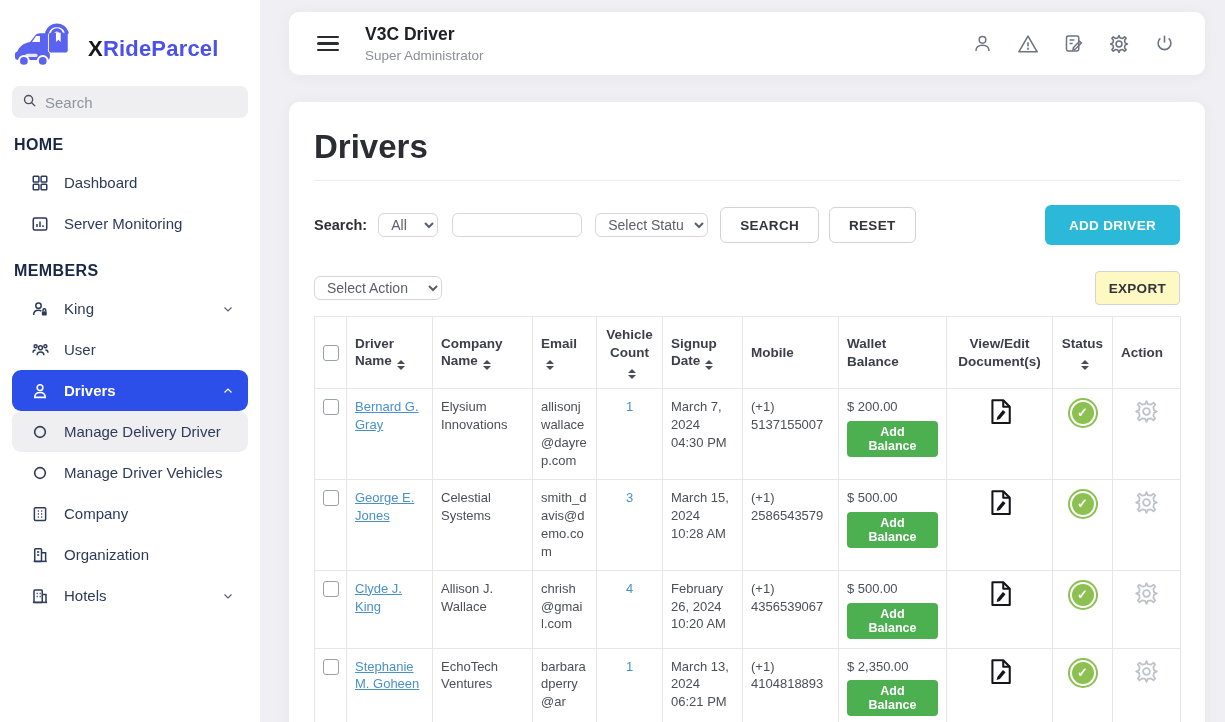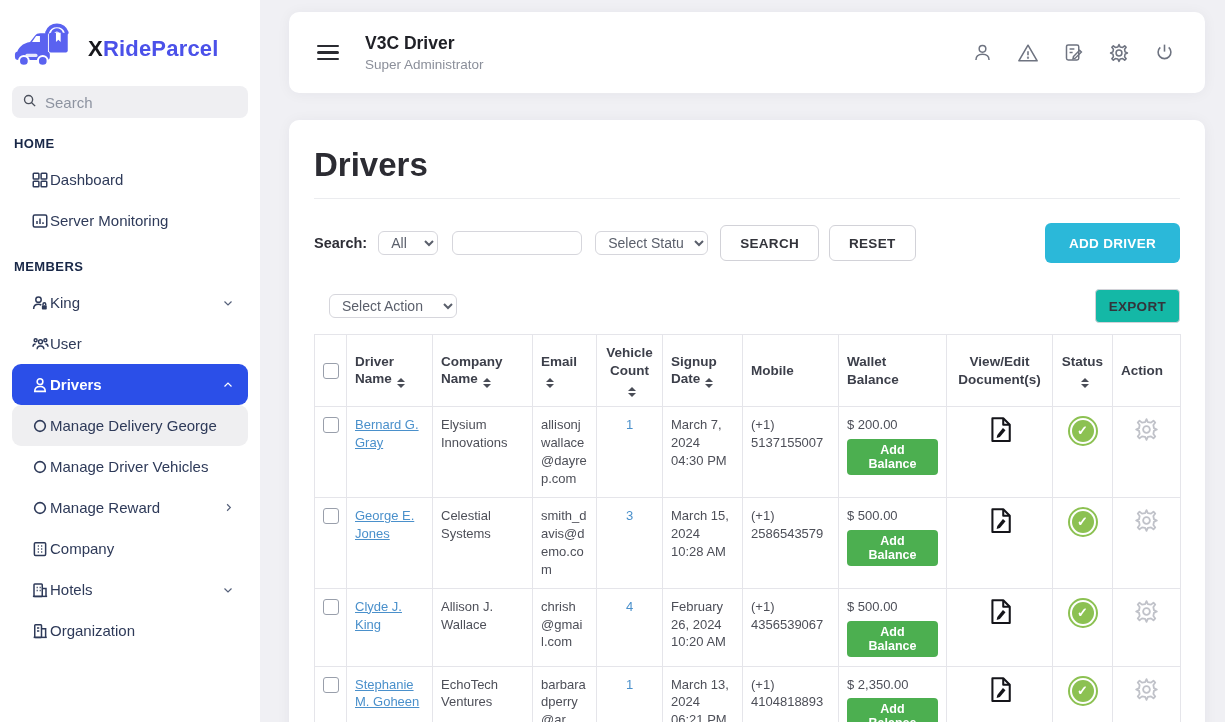--- a/index.html
+++ b/index.html
@@ -9,34 +9,34 @@
 
   
   .sidebar { width:260px; flex-shrink:0; background:#fff; padding:14px 12px; overflow:hidden; }
   .logo-row { display:flex; align-items:center; gap:8px; padding:4px 2px 14px 2px; cursor:pointer; }
   .logo-text { font-size:22px; font-weight:700; letter-spacing:.2px;margin-top:8px; }
   .logo-text .lx { color:#17171c; }
   .logo-text .lr { color:#4b51e9; }
   .side-search { display:flex; align-items:center; gap:8px; background:#efeff2; border-radius:8px; height:32px; padding:0 10px; margin-bottom:10px; }
   .side-search input { border:none; outline:none; background:transparent; font-size:15px; color:#3a3f4c; width:100%; font-family:inherit; }
   .side-search input::placeholder { color:#8d93a0; }
-  .section-label { font-size:13px; font-weight:700; color:#182747; letter-spacing:.4px; margin:18px 2px 8px 2px; }
-  .nav-item { display:flex; align-items:center; height:41px; padding:0 14px 0 18px; border-radius:9px; font-size:15px; color:#2e3a59; cursor:pointer; }
+  .section-label { font-size:16px; font-weight:700; color:#182747; letter-spacing:.4px; margin:18px 2px 8px 2px; }
+  .nav-item { display:flex; align-items:center; gap:14px; height:41px; padding:0 14px 0 18px; border-radius:9px; font-size:15px; color:#2e3a59; cursor:pointer; }
   .nav-item .ni-icon { display:flex; width:20px; justify-content:center; color:#2e3a59; flex-shrink:0; }
   .nav-item .chev { margin-left:auto; display:flex; color:#55607a; }
   .nav-item.active { background:#2b4fe8; color:#fff; font-weight:600; }
   .nav-item.active .ni-icon, .nav-item.active .chev { color:#fff; }
   .nav-item.subactive { background:#efeff1; }
   .nav-label { white-space:nowrap; }
 
   
   .main { flex:1; padding:12px 20px 0 29px; overflow:hidden; }
   .card { background:#fff; border-radius:10px; box-shadow:0 1px 14px rgba(40,40,60,.05); }
 
-  .topbar { height:81px; display:flex; align-items:center; padding:0 28px; }
+  .topbar { height:63px; display:flex; align-items:center; padding:0 28px; }
   .hamburger { width:22px; display:flex; flex-direction:column; gap:4px; cursor:pointer; margin-right:26px; border:none; background:none; }
   .hamburger span { height:2.6px; background:#2a2b31; border-radius:2px; }
   .tb-title { font-size:17.5px; font-weight:700; color:#202127; }
   .tb-sub { font-size:13.5px; color:#8b8f9a; margin-top:3px; }
   .tb-icons { margin-left:auto; display:flex; align-items:center; gap:20px; }
   .tb-icons .icon-btn { background:none; border:none; cursor:pointer; color:#6e7380; display:flex; padding:2px; }
 
   .content { margin-top:27px; padding:26px 25px 25px 25px; height:640px; }
   .page-title { font-size:33px; font-weight:600; color:#2c2c33; }
   .title-rule { border:none; border-top:1px solid #ebecef; margin:14px 0 24px 0; }
@@ -44,23 +44,23 @@
   .filter-row { display:flex; align-items:center; }
   .filter-label { font-size:14.5px; font-weight:700; color:#2e2e36; margin-right:11px; }
   select, .txt-input { height:24px; border:1px solid #d6d6dc; border-radius:6px; background:#fff; color:#5a5f6b; font-size:14px; font-family:inherit; padding:0 8px; outline:none; }
   .sel-cat { width:60px; margin-right:14px; }
   .txt-input { width:130px; margin-right:13px; }
   .sel-status { width:113px; margin-right:12px; }
   .btn-plain { height:36px; border:1px solid #d2d2d8; border-radius:6px; background:#fff; color:#33343b; font-size:13.5px; font-weight:600; letter-spacing:.3px; padding:0 19px; cursor:pointer; font-family:inherit; }
   .btn-reset { margin-left:10px; }
   .btn-add { margin-left:auto; height:40px; border:none; border-radius:6px; background:#2bb8d9; color:#fff; font-size:13.5px; font-weight:700; letter-spacing:.3px; padding:0 24px; cursor:pointer; font-family:inherit; }
 
-  .action-row { display:flex; align-items:center; margin-top:26px; margin-bottom:11px;margin-left:15px; }
+  .action-row { display:flex; align-items:center; margin-top:26px; margin-bottom:11px; }
   .sel-action { width:128px; }
-  .btn-export { margin-left:auto; height:34px; border:1px solid #d2d2d8; border-radius:4px; background:#14b8a6; color:#33343b; font-size:13.5px; font-weight:600; letter-spacing:.3px; padding:0 13px; cursor:pointer; font-family:inherit; }
+  .btn-export { margin-left:auto; height:34px; border:1px solid #d2d2d8; border-radius:4px; background:#fef9c3; color:#33343b; font-size:13.5px; font-weight:600; letter-spacing:.3px; padding:0 13px; cursor:pointer; font-family:inherit; }
 
   
   table { border-collapse:collapse; table-layout:fixed; width:866px; }
   th, td { border:1px solid #e5e5ea; vertical-align:top; padding:9px 8px; font-size:13px; color:#4d4f58; line-height:1.38; word-wrap:break-word; }
   th { font-size:13.5px; font-weight:700; color:#3c3f4a; text-align:left; vertical-align:middle; line-height:1.3; }
   .col-cb { width:32px; } .col-driver { width:86px; } .col-company { width:100px; }
   .col-email { width:64px; } .col-count { width:66px; } .col-date { width:80px; }
   .col-mobile { width:96px; } .col-wallet { width:108px; } .col-docs { width:106px; }
   .col-status { width:60px; } .col-action { width:68px; }
   td.c, th.c { text-align:center; }
@@ -184,93 +184,80 @@
           </svg>
         </span>
     </div>
 
     <div class="nav-item subactive">
       <span class="ni-icon">
           <svg width="16" height="16" viewBox="0 0 24 24" fill="none" stroke="currentColor" stroke-width="2.4">
             <circle cx="12" cy="12" r="8"></circle>
           </svg>
         </span>
-      <span class="nav-label">Manage Delivery George</span>
+      <span class="nav-label">Manage Delivery Driver</span>
     </div>
 
     <div class="nav-item">
       <span class="ni-icon">
           <svg width="16" height="16" viewBox="0 0 24 24" fill="none" stroke="currentColor" stroke-width="2.4">
             <circle cx="12" cy="12" r="8"></circle>
           </svg>
         </span>
       <span class="nav-label">Manage Driver Vehicles</span>
     </div>
 
-    <div class="nav-item">
-      <span class="ni-icon">
-          <svg width="16" height="16" viewBox="0 0 24 24" fill="none" stroke="currentColor" stroke-width="2.4">
-            <circle cx="12" cy="12" r="8"></circle>
-          </svg>
-        </span>
-      <span class="nav-label">Manage Reward</span>
-      <span class="chev">
-          <svg width="11" height="11" viewBox="0 0 24 24" fill="none" stroke="currentColor" stroke-width="2.6">
-            <polyline points="9,5 16,12 9,19"></polyline>
-          </svg>
-        </span>
-    </div>
 
 
     <div class="nav-item">
       <span class="ni-icon">
         <svg width="18" height="18" viewBox="0 0 24 24" fill="none" stroke="currentColor" stroke-width="2">
             <rect x="4.5" y="3.5" width="15" height="17" rx="1.5"></rect>
             <line x1="9" y1="8" x2="10.5" y2="8"></line>
             <line x1="13.5" y1="8" x2="15" y2="8"></line>
             <line x1="9" y1="12" x2="10.5" y2="12"></line>
             <line x1="13.5" y1="12" x2="15" y2="12"></line>
             <line x1="9" y1="16" x2="10.5" y2="16"></line>
             <line x1="13.5" y1="16" x2="15" y2="16"></line>
           </svg>
       </span>
       <span class="nav-label">Company</span>
     </div>
 
     <div class="nav-item">
       <span class="ni-icon">
         <svg width="18" height="18" viewBox="0 0 24 24" fill="none" stroke="currentColor" stroke-width="2">
+            <rect x="5" y="3.5" width="9" height="17" rx="1"></rect>
+            <path d="M14 9 h5.5 v11.5"></path>
+            <line x1="8" y1="8" x2="11" y2="8"></line>
+            <line x1="8" y1="12" x2="11" y2="12"></line>
+            <line x1="3.5" y1="20.5" x2="21" y2="20.5"></line>
+          </svg>
+      </span>
+      <span class="nav-label">Organization</span>
+    </div>
+
+    <div class="nav-item">
+      <span class="ni-icon">
+        <svg width="18" height="18" viewBox="0 0 24 24" fill="none" stroke="currentColor" stroke-width="2">
             <rect x="4" y="4" width="11" height="16.5" rx="1"></rect>
             <path d="M15 10 h5 v10.5"></path>
             <line x1="7.5" y1="8.5" x2="9" y2="8.5"></line>
             <line x1="7.5" y1="12.5" x2="9" y2="12.5"></line>
             <line x1="11.5" y1="8.5" x2="13" y2="8.5"></line>
             <line x1="11.5" y1="12.5" x2="13" y2="12.5"></line>
             <line x1="2.5" y1="20.5" x2="21.5" y2="20.5"></line>
           </svg>
       </span>
       <span class="nav-label">Hotels</span>
       <span class="chev">
           <svg width="12" height="12" viewBox="0 0 24 24" fill="none" stroke="currentColor" stroke-width="2.4">
             <polyline points="5,9 12,16 19,9"></polyline>
           </svg>
         </span>
-    </div>
-
-    <div class="nav-item">
-      <span class="ni-icon">
-        <svg width="18" height="18" viewBox="0 0 24 24" fill="none" stroke="currentColor" stroke-width="2">
-            <rect x="5" y="3.5" width="9" height="17" rx="1"></rect>
-            <path d="M14 9 h5.5 v11.5"></path>
-            <line x1="8" y1="8" x2="11" y2="8"></line>
-            <line x1="8" y1="12" x2="11" y2="12"></line>
-            <line x1="3.5" y1="20.5" x2="21" y2="20.5"></line>
-          </svg>
-      </span>
-      <span class="nav-label">Organization</span>
     </div>
   </aside>
 
   <main class="main">
 
     <header class="topbar card">
       <button class="hamburger">
           <span></span>
           <span></span>
           <span></span>

